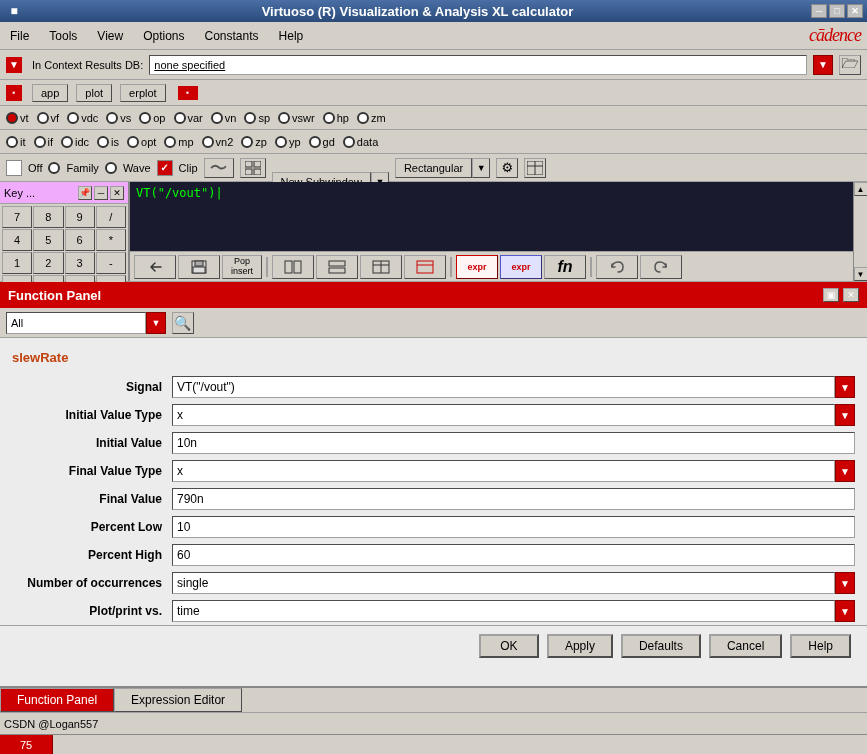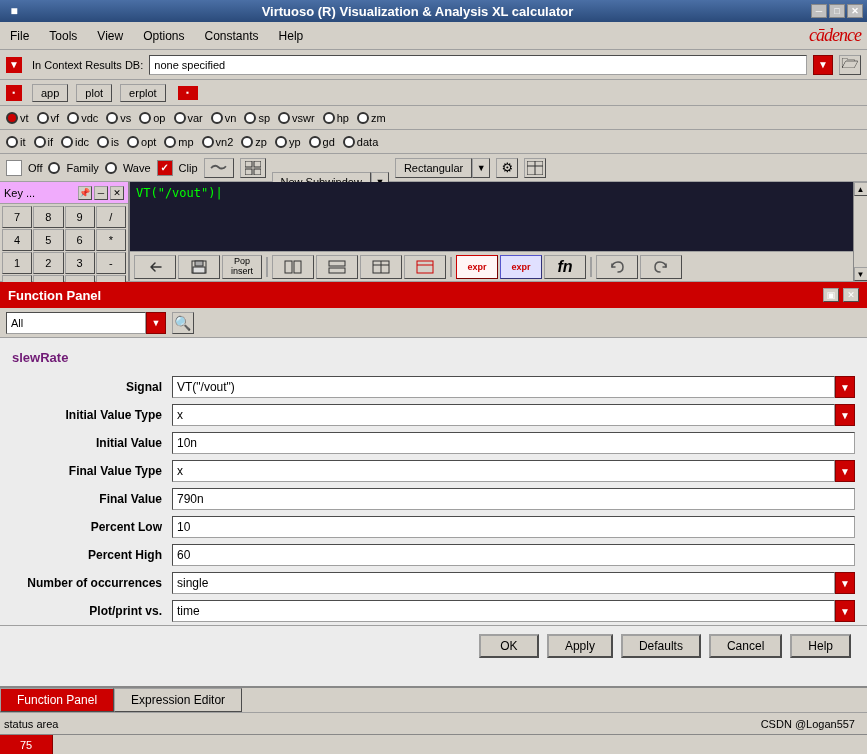--- a/index.html
+++ b/index.html
@@ -50,20 +50,21 @@
       gap: 6px;
     }
     .toolbar-label { font-size: 11px; white-space: nowrap; }
     .toolbar-input {
       flex: 1;
       height: 20px;
       border: 1px inset #a0a0a0;
       background: white;
       padding: 0 4px;
       font-size: 11px;
+      text-decoration: underline;
     }
     .toolbar-dropdown-btn {
       width: 20px; height: 20px; background: #cc0000;
       border: 1px solid #880000; cursor: pointer;
       display: flex; align-items: center; justify-content: center; color: white; font-size: 10px;
     }
     .toolbar-folder-btn {
       width: 22px; height: 20px; background: #d4d0c8;
       border: 1px outset #a0a0a0; cursor: pointer;
       display: flex; align-items: center; justify-content: center; font-size: 14px;
@@ -239,21 +240,21 @@
     }
 
     
     .form-area {
       flex: 1;
       background: #ececec;
       padding: 8px 0;
       overflow-y: auto;
     }
     .form-title {
-      color: #701a75;
+      color: #c2410c;
       font-weight: bold;
       font-size: 13px;
       padding: 4px 12px 8px;
     }
     .form-row {
       display: flex;
       align-items: center;
       padding: 3px 12px;
       min-height: 26px;
     }
@@ -764,21 +765,20 @@
       </div>
     </div>
   </div>
 
   <div class="bottom-tabs">
     <div class="bottom-tab active">Function Panel</div>
     <div class="bottom-tab">Expression Editor</div>
   </div>
 
   <div class="status-bar">
-    <span class="status-text">status area</span>
     <span class="status-right">CSDN @Logan557</span>
   </div>
 
   <div class="number-row">
     <div class="number-box">75</div>
     <div style="flex:1;"></div>
   </div>
 
 </div>
 

